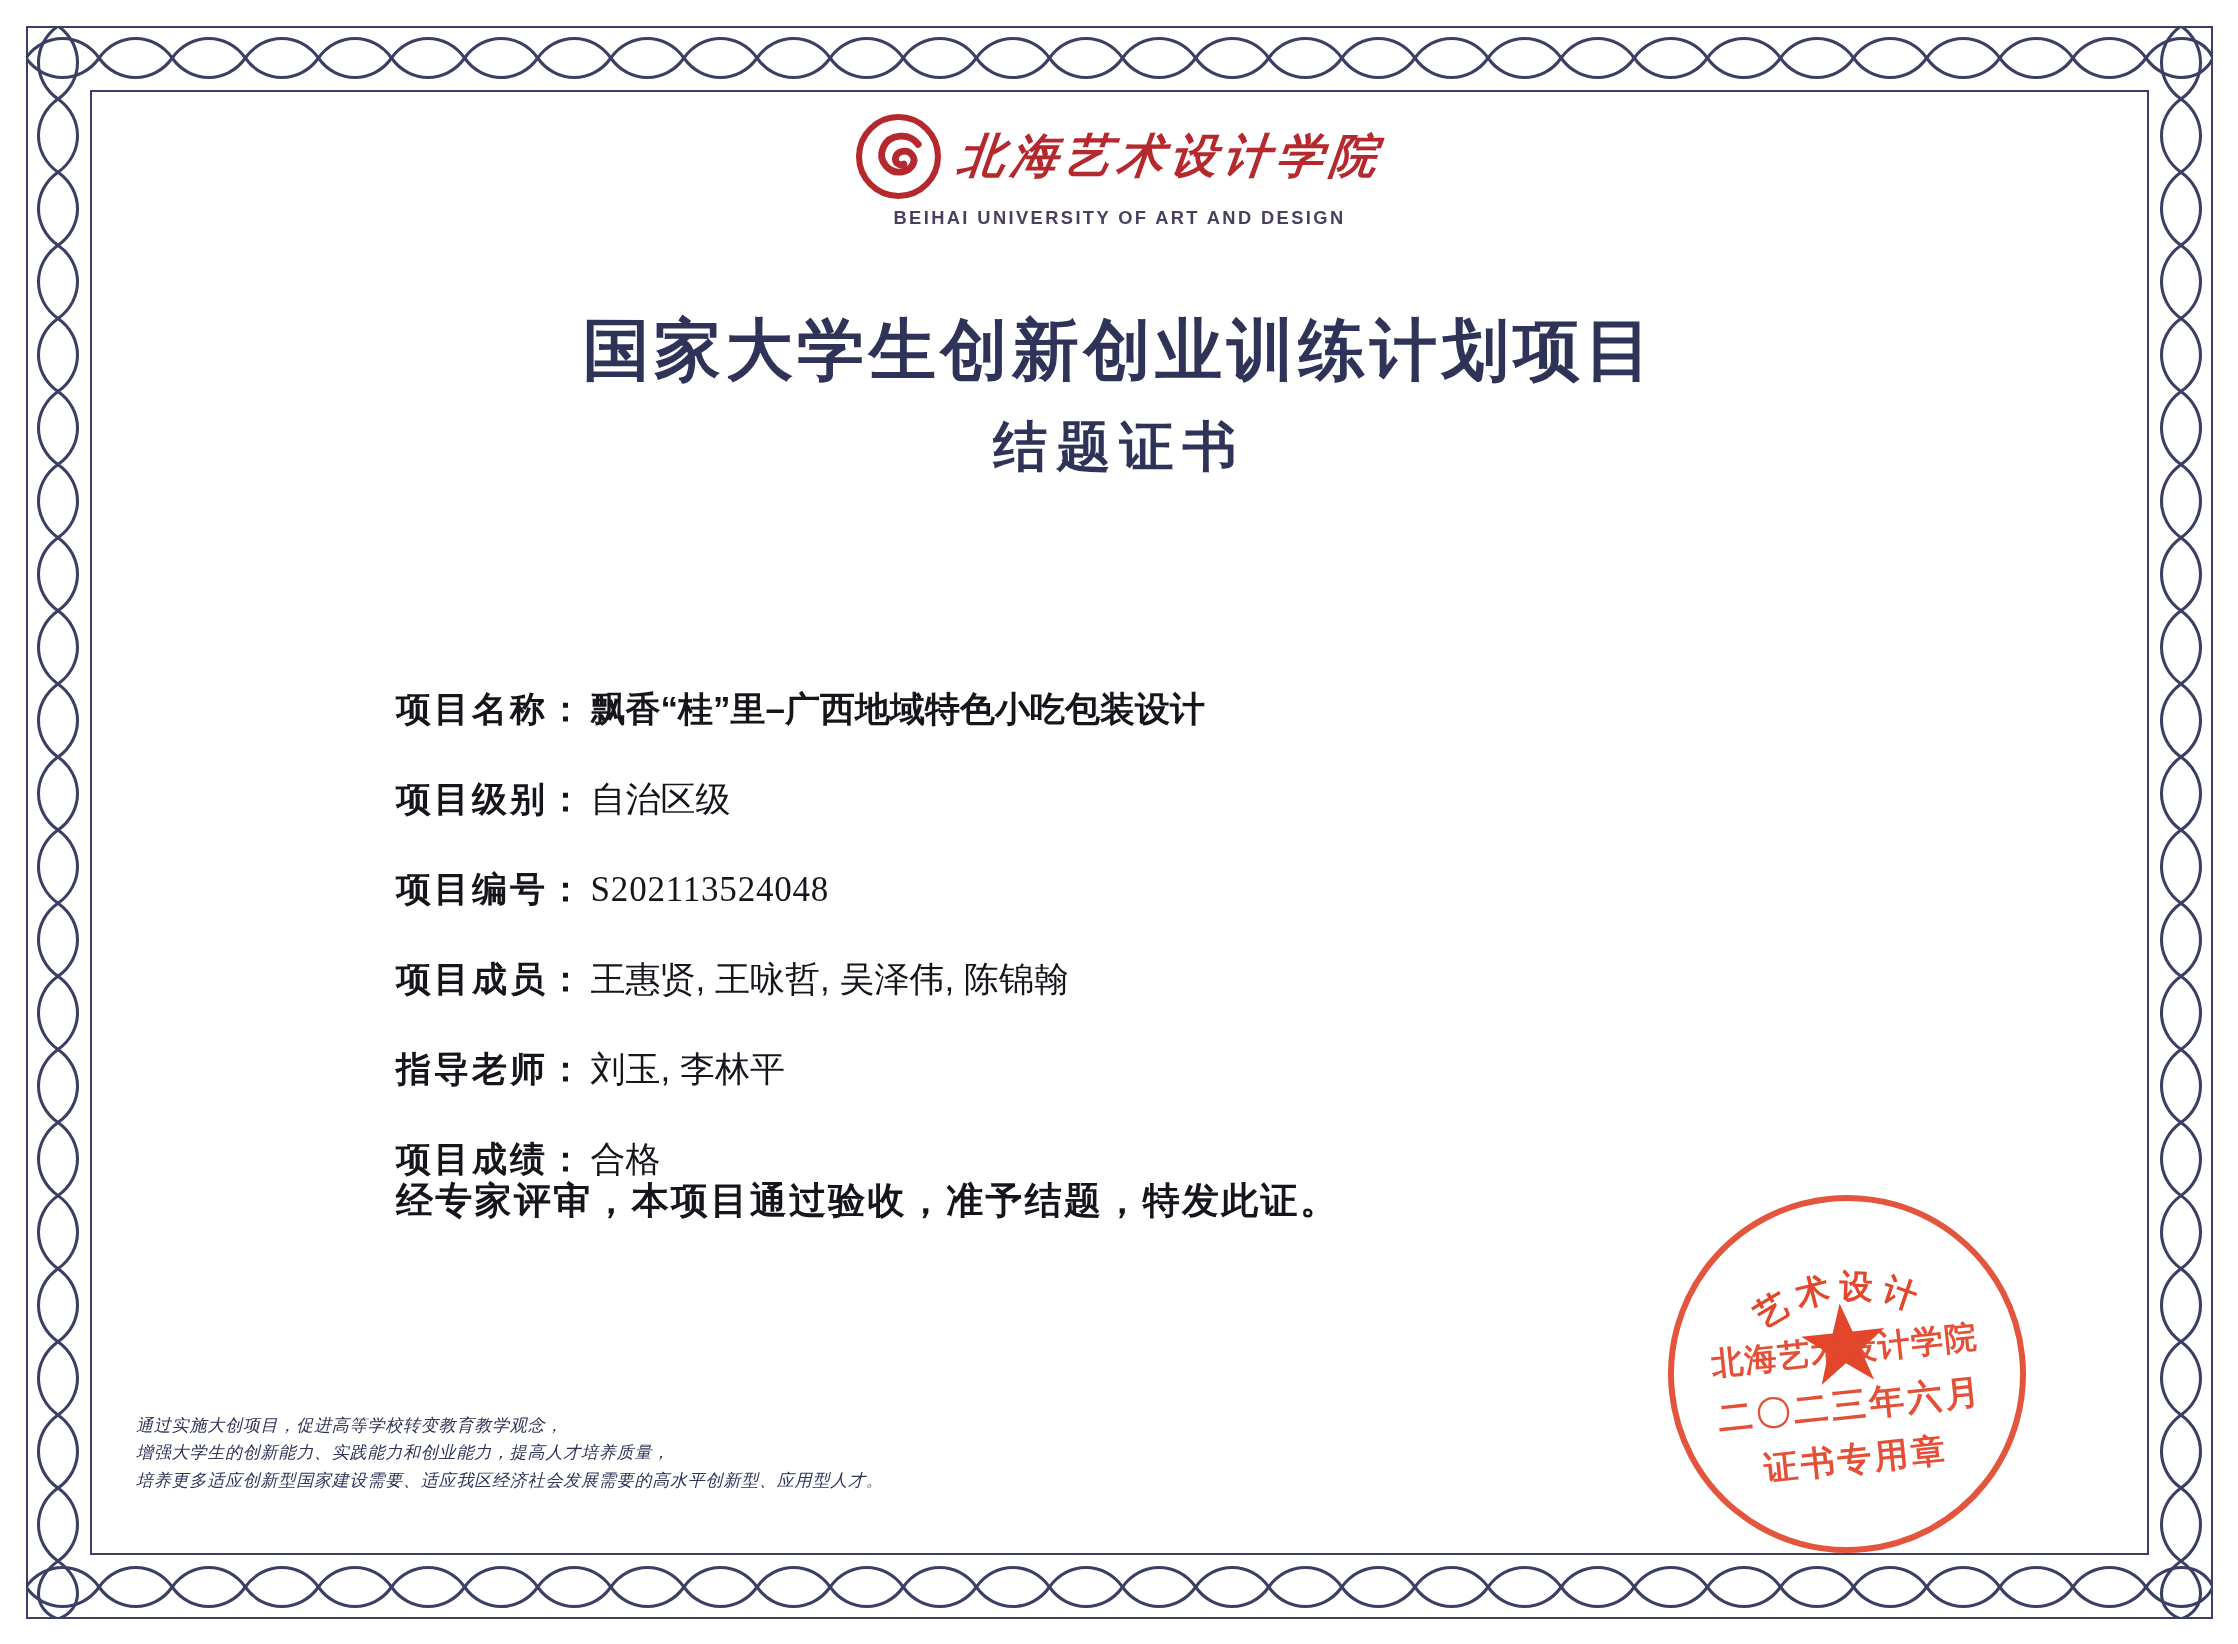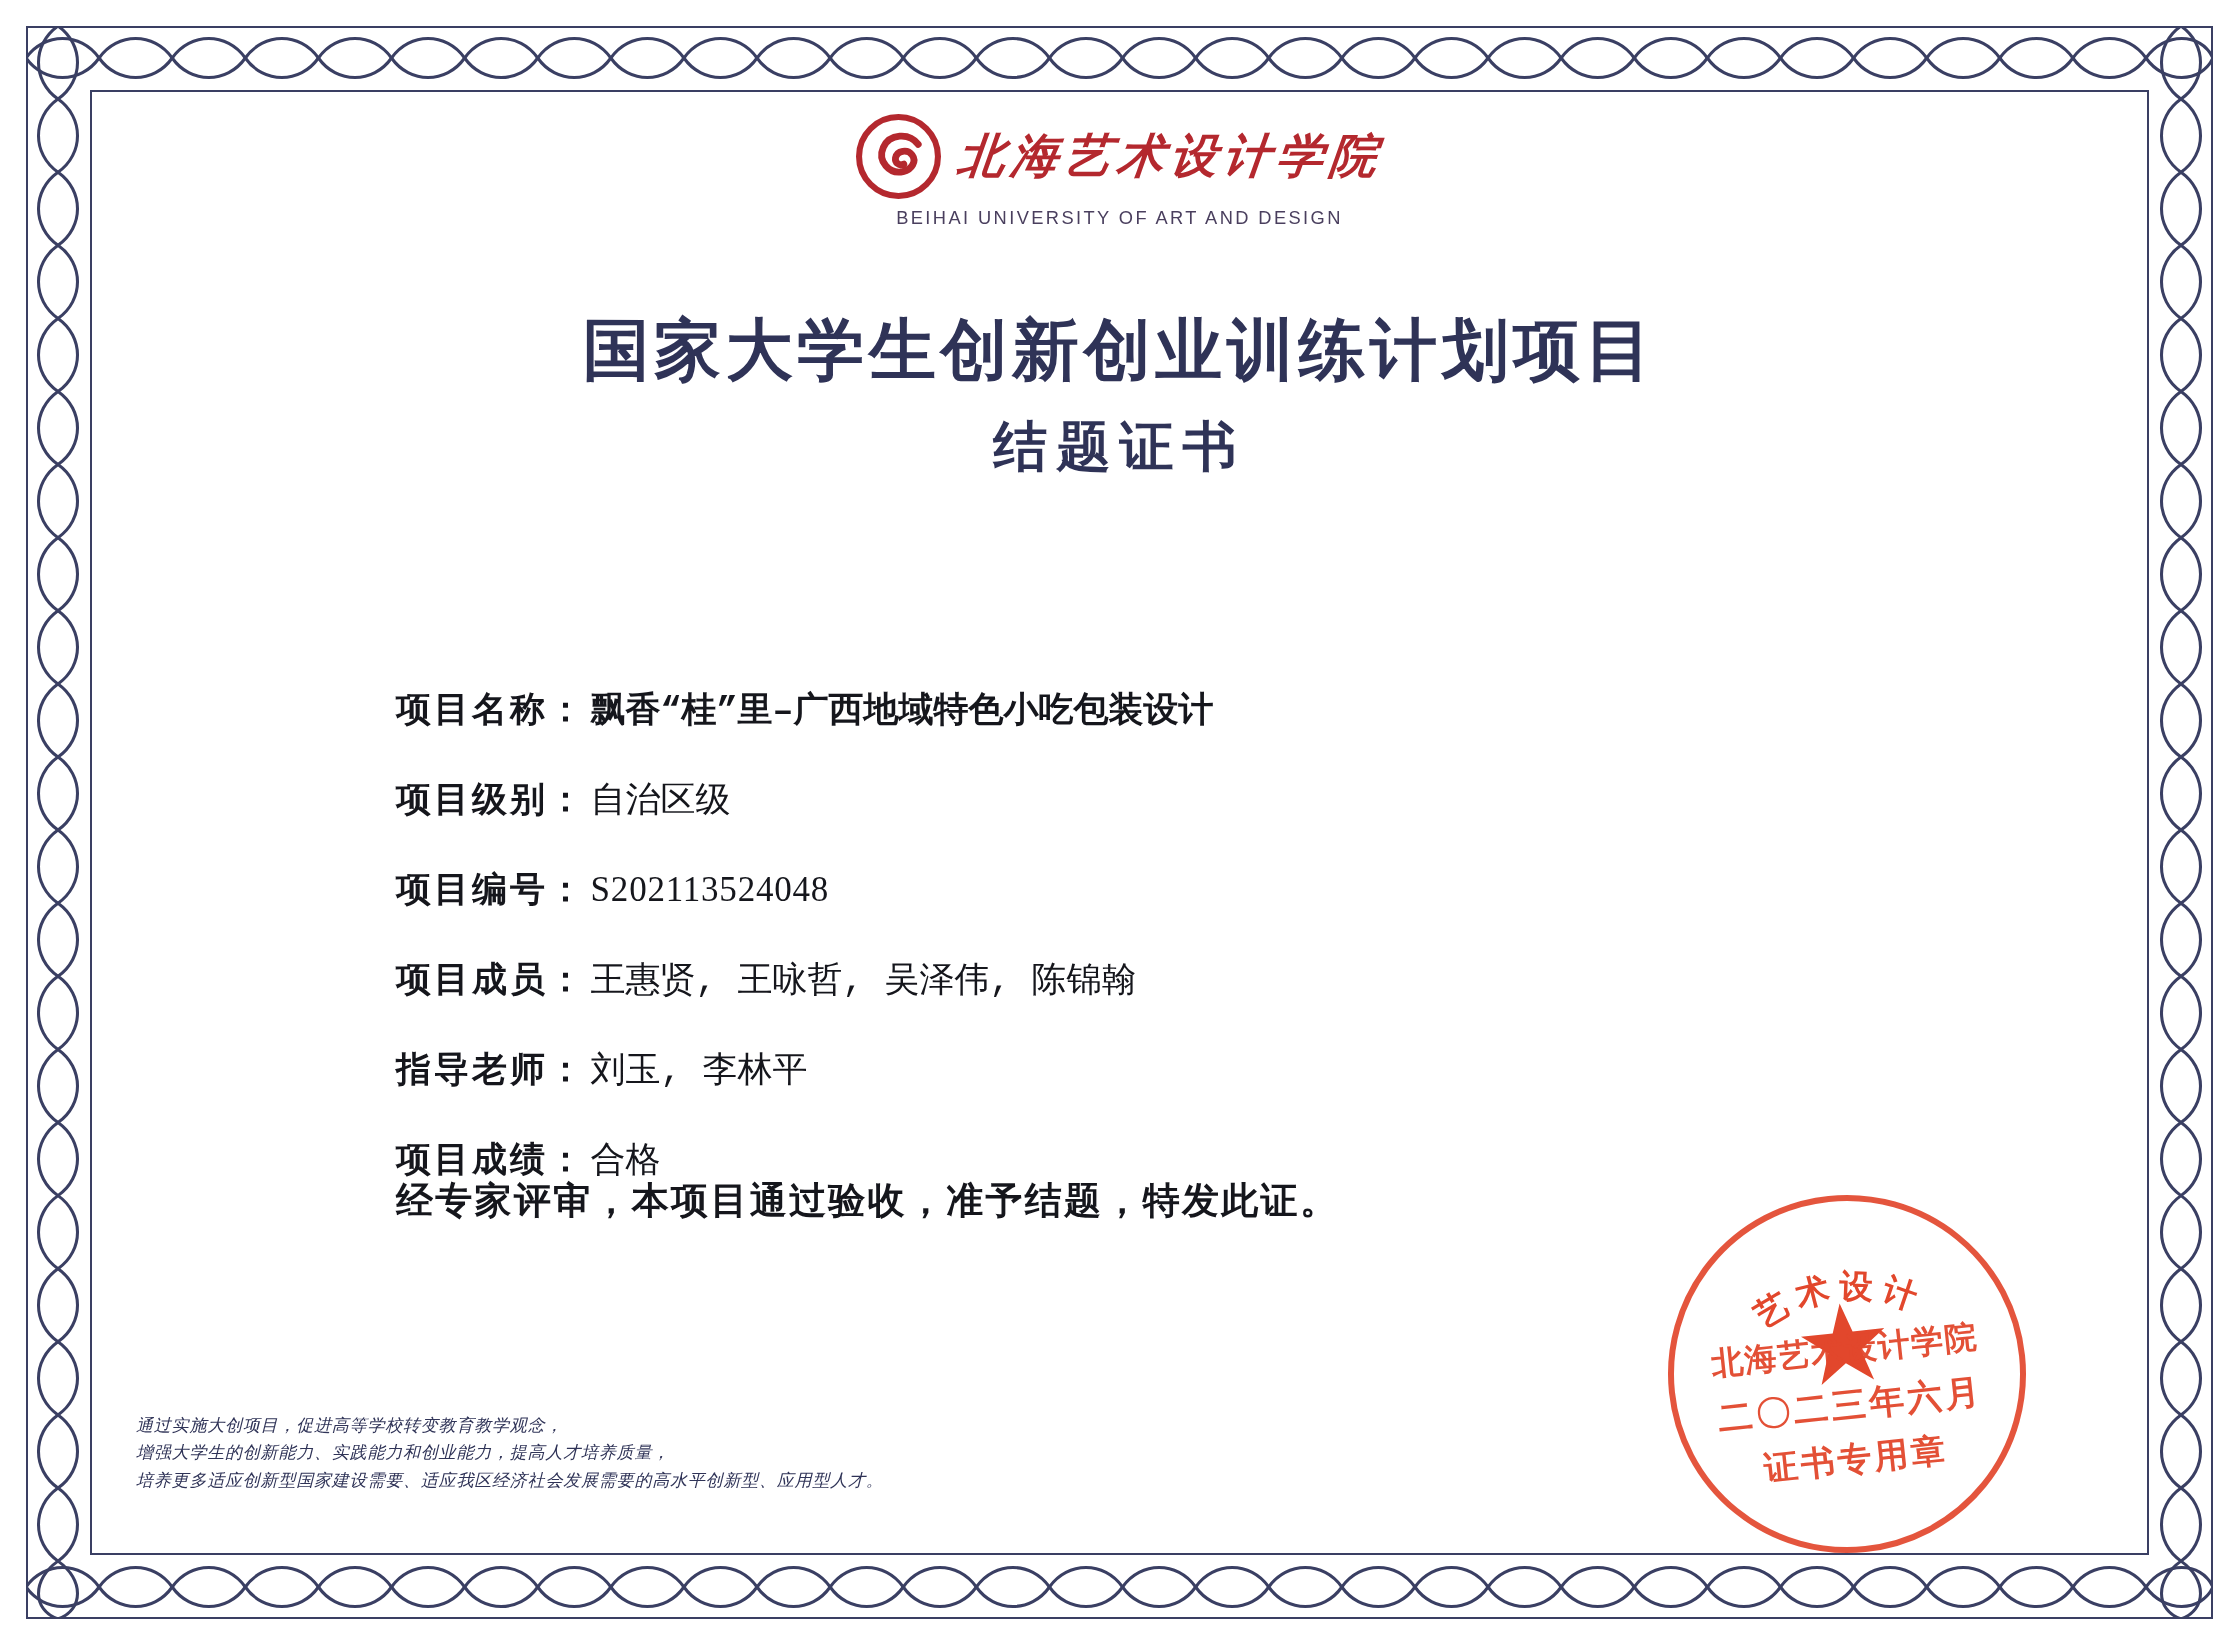--- a/index.html
+++ b/index.html
@@ -81,21 +81,21 @@
     font-style: italic;
     transform: skewX(-6deg);
     white-space: nowrap;
   }
   .logo-en {
     margin-top: 7.6px;
     font-family: "Liberation Sans", sans-serif;
     font-size: 18.3px;
     letter-spacing: 2.4px;
     color: #4a3f5e;
-    font-weight: normal;
+    font-weight: bold;
     white-space: nowrap;
   }
 
   
   .title-1 {
     position: absolute;
     left: 0;
     right: 0;
     top: 305px;
     text-align: center;
@@ -136,21 +136,21 @@
     margin-top: 43px;
   }
   .field-label {
     font-family: "Liberation Sans", sans-serif;
     font-weight: bold;
     letter-spacing: 3px;
     color: #15161c;
     white-space: nowrap;
   }
   .field-value {
-    font-family: Liberation Mono, monospace;
+    font-family: Liberation Sans, sans-serif;
     margin-left: 4.6px;
     color: #15161c;
     white-space: nowrap;
   }
   .field-value.bold {
     font-weight: bold;
   }
   .field-value.serif {
     font-family: "Liberation Serif", serif;
     letter-spacing: 0.8px;

